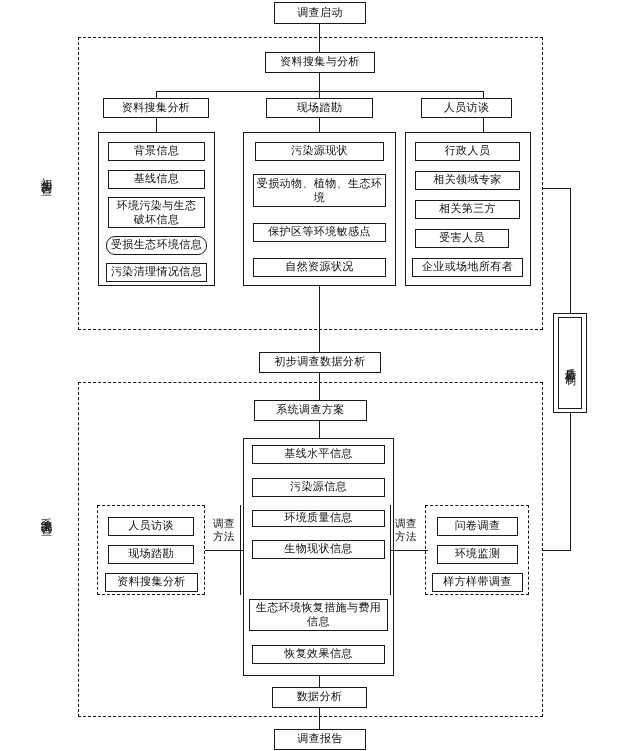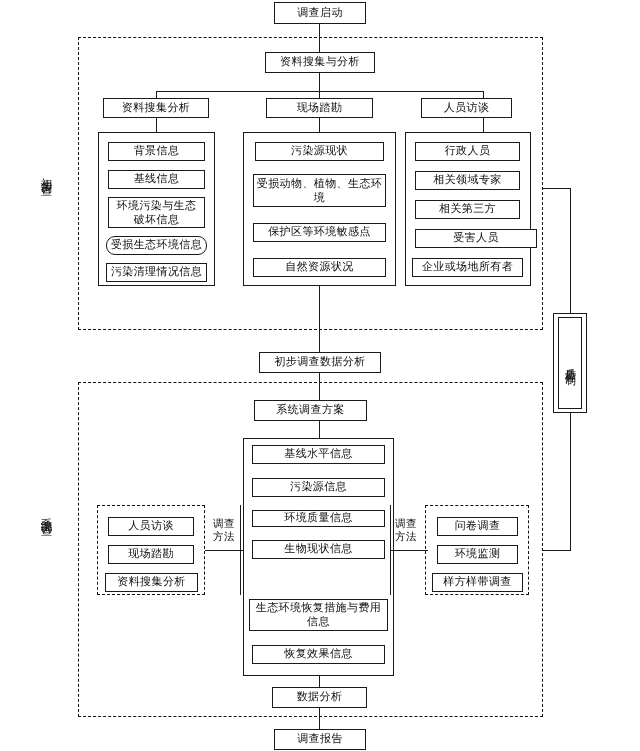--- a/index.html
+++ b/index.html
@@ -138,21 +138,21 @@
   <div class="node two-line" style="left:253px;top:174px;width:133px;height:33px;">受损动物、植物、生态环境</div>
   <div class="node" style="left:253px;top:258px;width:133px;height:19px;">自然资源状况</div>
   <div class="node" style="left:253px;top:223px;width:133px;height:19px;">保护区等环境敏感点</div>
 
   <div class="node" style="left:421px;top:98px;width:91px;height:20px;">人员访谈</div>
   <div class="ln-v" style="left:483px;top:118px;height:14px;"></div>
   <div class="group-solid" style="left:405px;top:132px;width:126px;height:154px;"></div>
   <div class="node" style="left:415px;top:142px;width:105px;height:19px;">行政人员</div>
   <div class="node" style="left:415px;top:171px;width:105px;height:19px;">相关领域专家</div>
   <div class="node" style="left:415px;top:200px;width:105px;height:19px;">相关第三方</div>
-  <div class="node" style="left:415px;top:229px;width:122px;height:19px;">受害人员</div>
+  <div class="node" style="left:415px;top:229px;width:94px;height:19px;">受害人员</div>
   <div class="node" style="left:412px;top:258px;width:111px;height:19px;">企业或场地所有者</div>
 
   <div class="ln-v" style="left:319px;top:286px;height:68px;"></div>
   <div class="node" style="left:259px;top:352px;width:122px;height:21px;">初步调查数据分析</div>
   <div class="ln-v" style="left:319px;top:373px;height:29px;"></div>
 
   <div class="group-dashed" style="left:78px;top:382px;width:465px;height:335px;"></div>
   <div class="vlabel" style="left:40px;top:508px;">系统调查</div>
 
   <div class="node" style="left:254px;top:400px;width:113px;height:21px;">系统调查方案</div>

